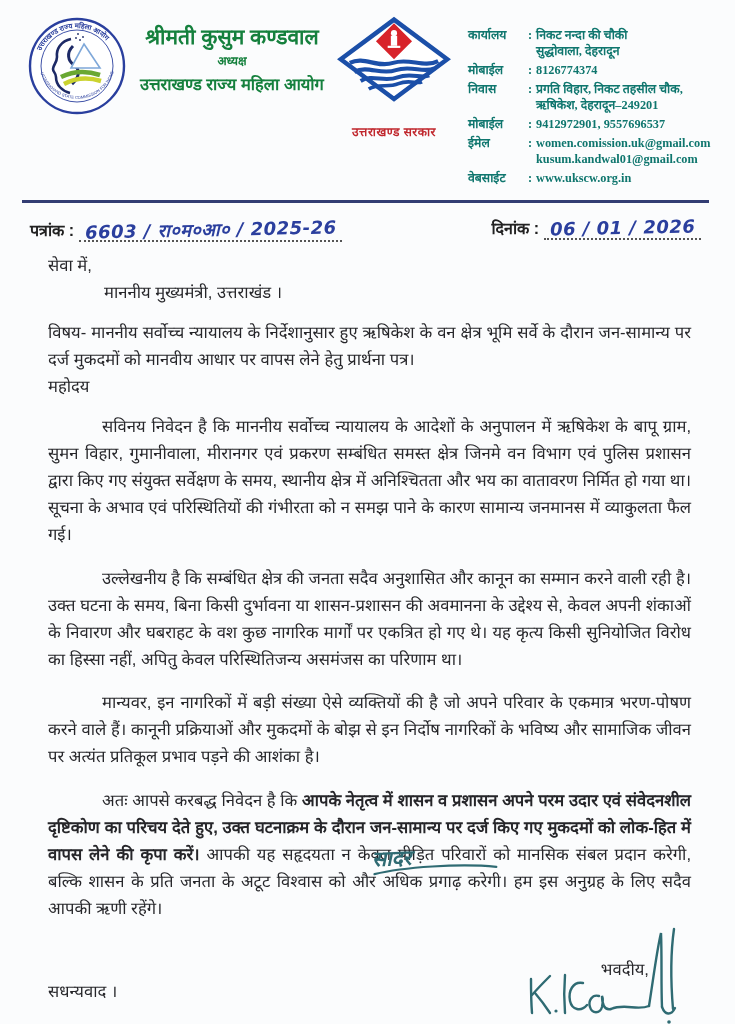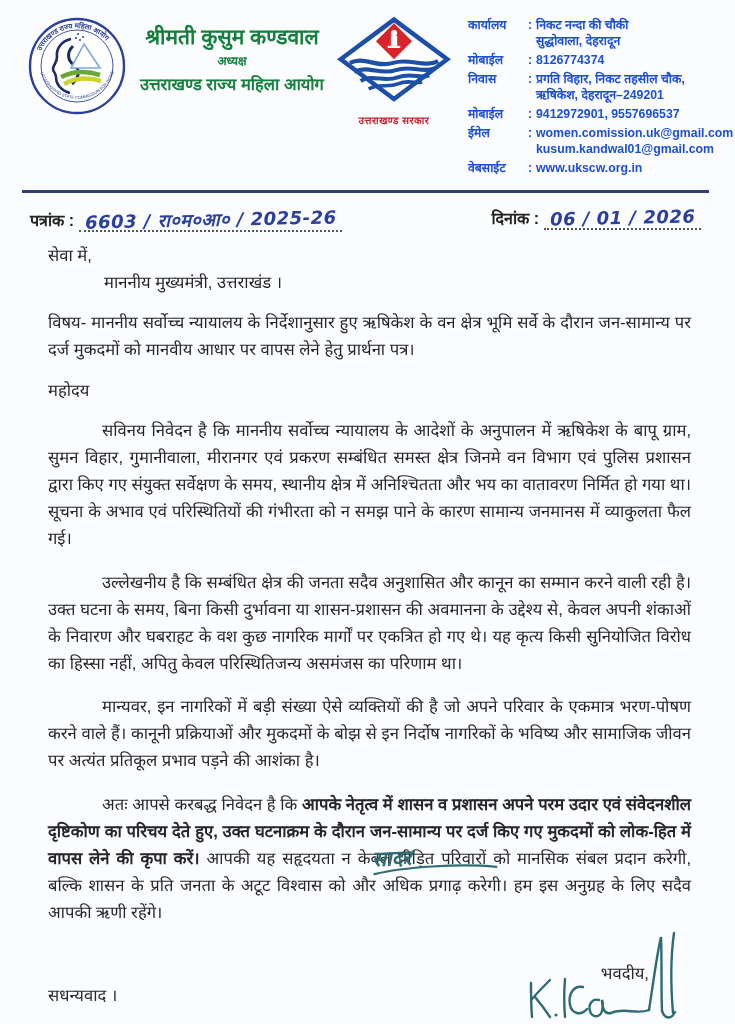--- a/index.html
+++ b/index.html
@@ -6,38 +6,38 @@
   .page{position:relative;width:735px;height:1024px;margin:0 auto;background:#fbfcfd;overflow:hidden;
         box-shadow:0 0 8px rgba(0,0,0,.3);color:#26262a;}
   
   .header{display:flex;align-items:flex-start;padding:16px 20px 4px 26px;}
   .seal{width:102px;height:100px;flex:0 0 auto;}
   .title-block{flex:0 0 auto;width:192px;text-align:center;margin-left:8px;margin-top:8px;color:#15803d;}
   .title-name{font-size:21px;font-weight:700;line-height:1.25;}
   .title-desig{font-size:12px;font-weight:700;margin-top:2px;}
   .title-org{font-size:16.5px;font-weight:700;margin-top:3px;}
   .gov-block{flex:0 0 auto;width:128px;text-align:center;margin-left:2px;}
-  .gov-caption{font-size:10px;font-weight:700;color:#c0272d;letter-spacing:.5px;margin-top:1px;}
-  .contact-block{flex:1 1 auto;margin-left:10px;margin-top:2px;color:#1d4ed8;font-size:12.3px;font-weight:700;line-height:1.3;}
+  .gov-caption{font-size:12px;font-weight:700;color:#c0272d;letter-spacing:.5px;margin-top:11px;}
+  .contact-block{flex:1 1 auto;margin-left:10px;margin-top:12px;color:#0f766e;font-size:12.3px;font-weight:700;line-height:1.3;font-family:Liberation Serif, serif;}
   .contact-row{display:flex;margin-bottom:3px;}
   .contact-label{width:56px;flex:0 0 auto;}
   .contact-colon{width:12px;flex:0 0 auto;text-align:center;}
   .contact-value{flex:1;white-space:pre-line;}
   .rule{border:0;border-top:3px solid #333d73;margin:6px 26px 0 22px;}
   
   .refline{display:flex;justify-content:space-between;padding:14px 34px 4px 30px;font-size:16px;font-weight:700;color:#222;}
   .hand{font-family:"DejaVu Sans",sans-serif;font-style:italic;font-weight:600;color:#2b3f9e;
         display:inline-block;transform:rotate(-1.2deg);font-size:18px;letter-spacing:.5px;}
   .dotted{border-bottom:2px dotted #555;padding:0 6px 1px 6px;}
   
   .body{padding:8px 44px 0 48px;font-size:16.6px;line-height:1.63;text-align:justify;}
   .addr{line-height:1.62;}
   .addr-ind{padding-left:56px;}
   .subject{margin-top:12px;}
-  .greet{margin-top:14px;}
+  .greet{}
   .para{margin-top:13px;text-indent:54px;}
   .bold{font-weight:700;}
   
   .closing{position:relative;height:170px;margin:4px 44px 0 48px;font-size:16.6px;}
   .thanks{position:absolute;left:0;top:40px;}
   .regards{position:absolute;right:42px;top:18px;text-align:right;}
   .sig-svg{position:absolute;right:0;top:-16px;}
   .sadar-wrap{position:absolute;left:372px;top:842px;transform:rotate(-2deg);color:#2f6b73;}
   .sadar-text{font-size:21px;font-style:italic;font-weight:600;display:block;}
   .sadar-swoosh{display:block;margin-top:-8px;}

